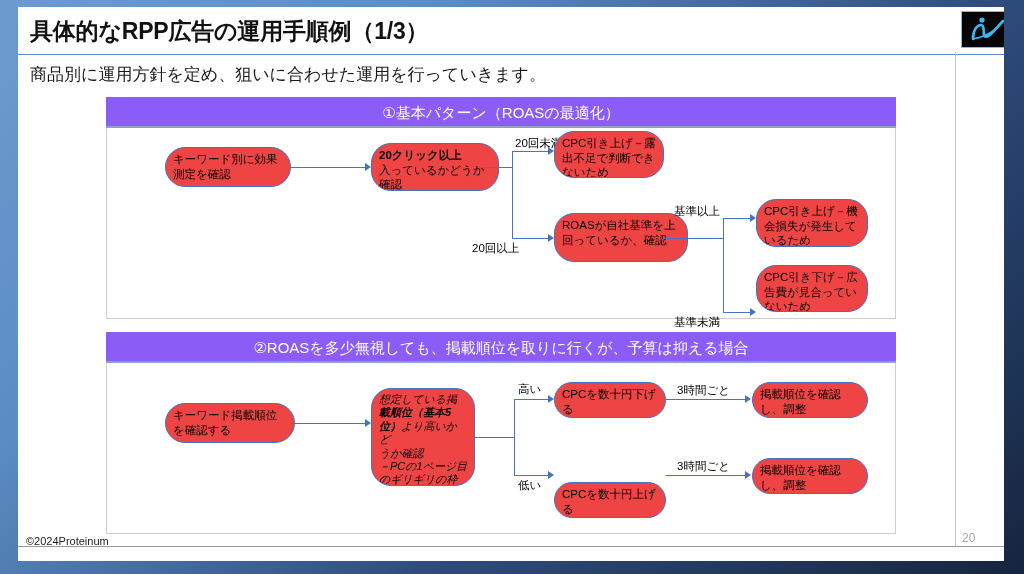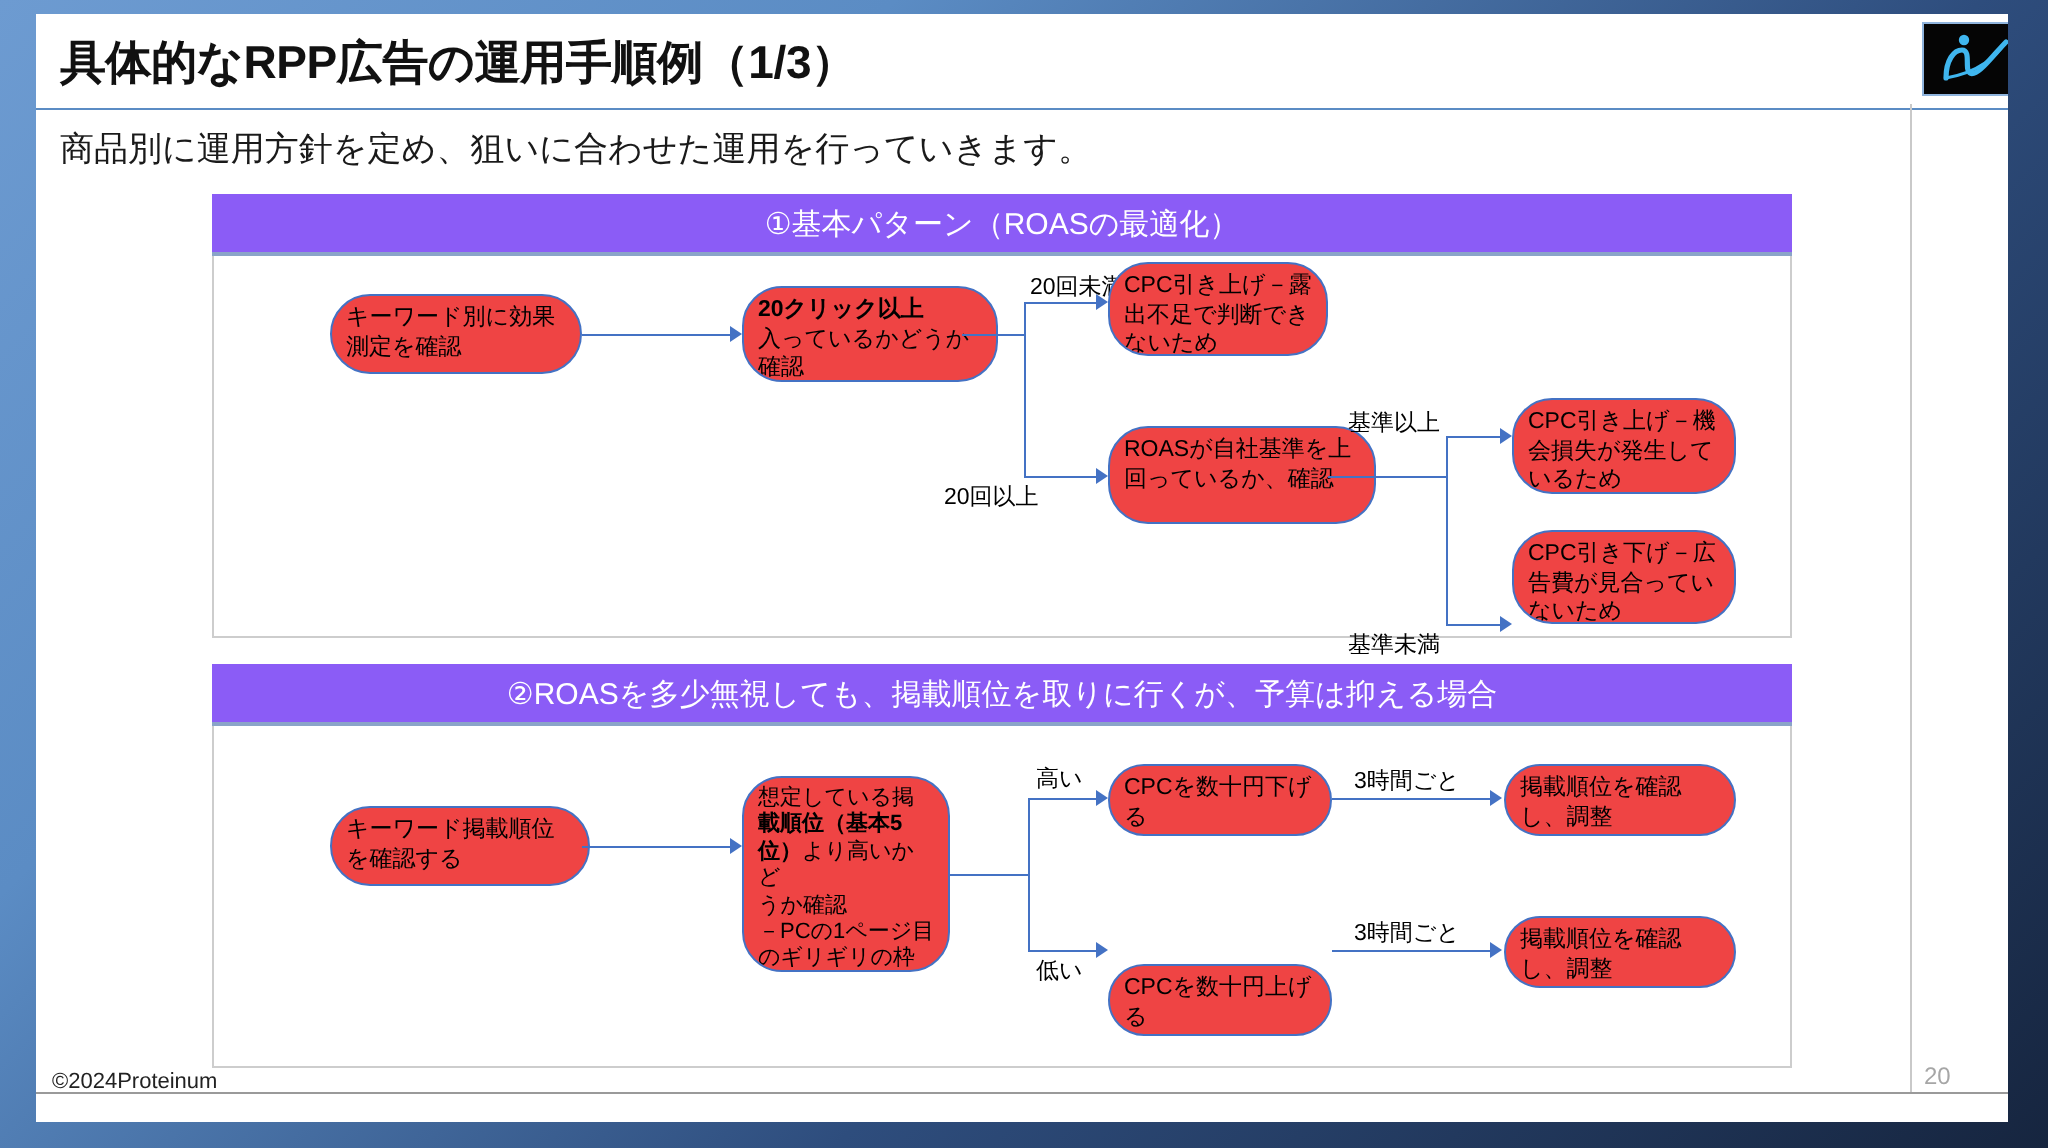--- a/index.html
+++ b/index.html
@@ -250,21 +250,21 @@
 
     <div class="section-body">
 
       <div class="fbox" style="left:58px; top:37px; width:130px; height:40px;">
         <span>キーワード掲載順位を確認する</span>
       </div>
 
       <div class="ln h" style="left:184px; top:57px; width:76px;"></div>
       <div class="arrow" style="left:258px; top:53px;"></div>
 
-      <div class="fbox" style="left:264px; top:22px; width:104px; height:98px; font-size:11px; line-height:1.22;">
+      <div class="fbox" style="left:264px; top:22px; width:104px; height:98px; font-size:11px; line-height:1.22;font-style:italic;">
         <span>想定している掲</span><br>
         <b>載順位（基本5</b><br>
         <b>位）</b><span>より高いかど</span><br>
         <span>うか確認</span><br>
         <span>－PCの1ページ目</span><br>
         <span>のギリギリの枠を</span><br>
         
       </div>
 
       <div class="ln h" style="left:368px; top:71px; width:40px;"></div>

